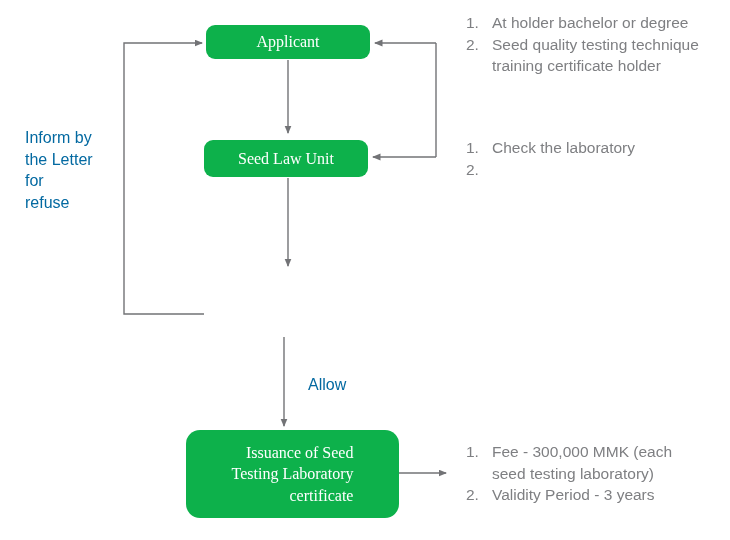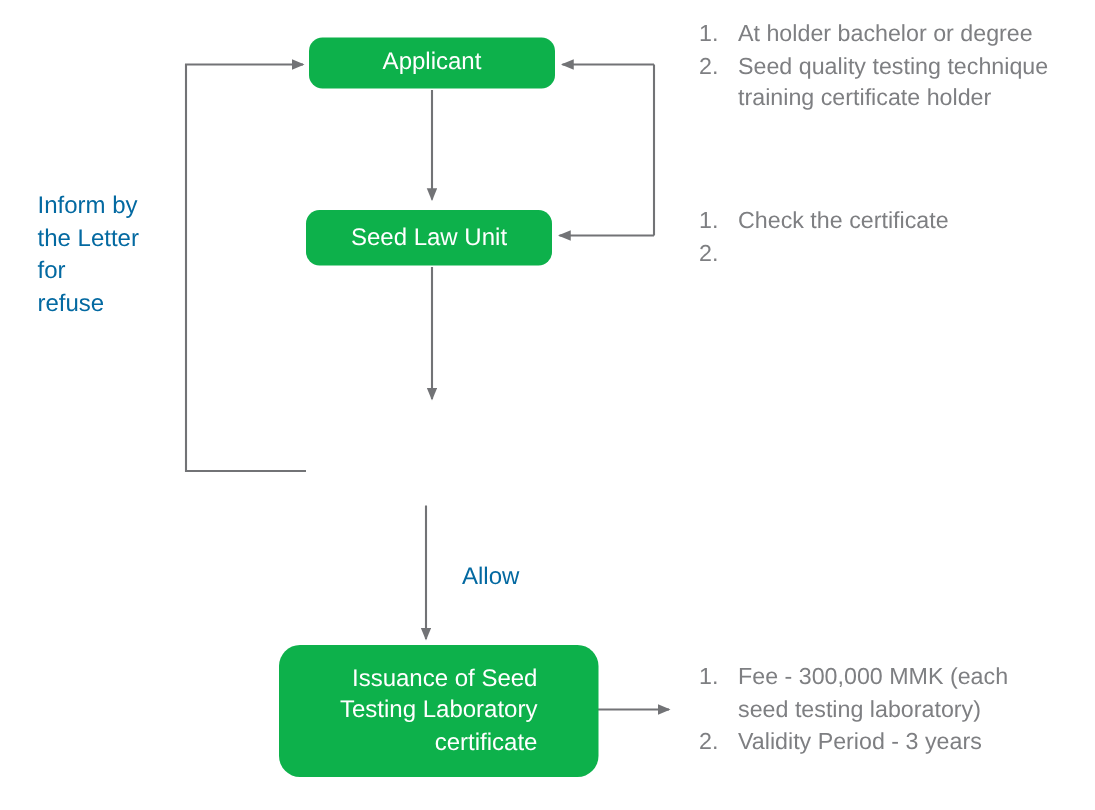--- a/index.html
+++ b/index.html
@@ -22,20 +22,21 @@
     background: #0db14b;
     color: #ffffff;
     border-radius: 9px;
     display: flex;
     align-items: center;
     justify-content: center;
     text-align: center;
     font-size: 16px;
     line-height: 21.5px;
     white-space: pre-line;
+    font-family: Liberation Serif, serif;
   }
   .node-applicant   { left: 206px; top: 25px;  width: 164px; height: 34px; }
   .node-seed-law    { left: 204px; top: 140px; width: 164px; height: 37px; }
   .node-committee   { left: 204px; top: 270px; width: 160px; height: 66px; border-radius: 13px; }
   .node-issuance    { left: 186px; top: 430px; width: 213px; height: 88px; border-radius: 14px; text-align: right; }
   .edge-label {
     position: absolute;
     color: #0369a1;
     font-size: 16px;
     line-height: 21.5px;
@@ -103,21 +104,21 @@
     <div class="anno-item">
       <span class="anno-num">2.</span>
       <span class="anno-text">Seed quality testing technique
 training certificate holder</span>
     </div>
   </div>
 
   <div class="anno-list list-2">
     <div class="anno-item">
       <span class="anno-num">1.</span>
-      <span class="anno-text">Check the certificate</span>
+      <span class="anno-text">Check the laboratory</span>
     </div>
     <div class="anno-item">
       <span class="anno-num">2.</span>
     </div>
   </div>
 
   <div class="anno-list list-3">
     <div class="anno-item">
       <span class="anno-num">1.</span>
       <span class="anno-text">Fee - 300,000 MMK (each

